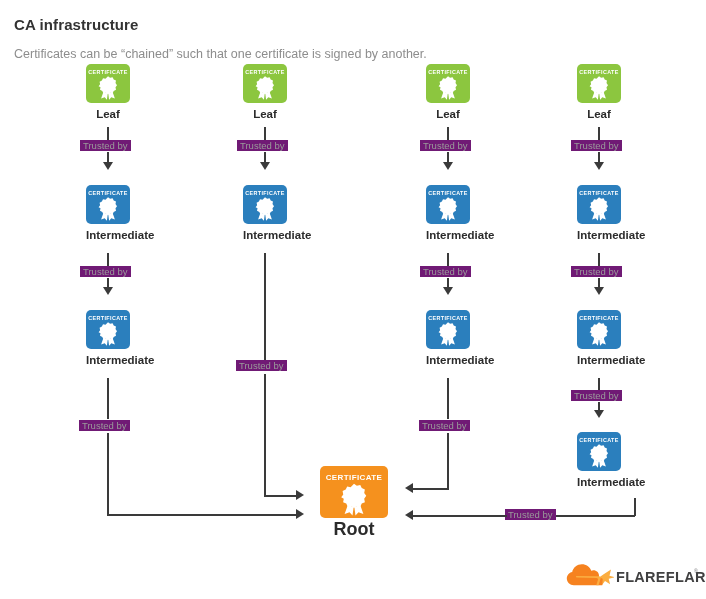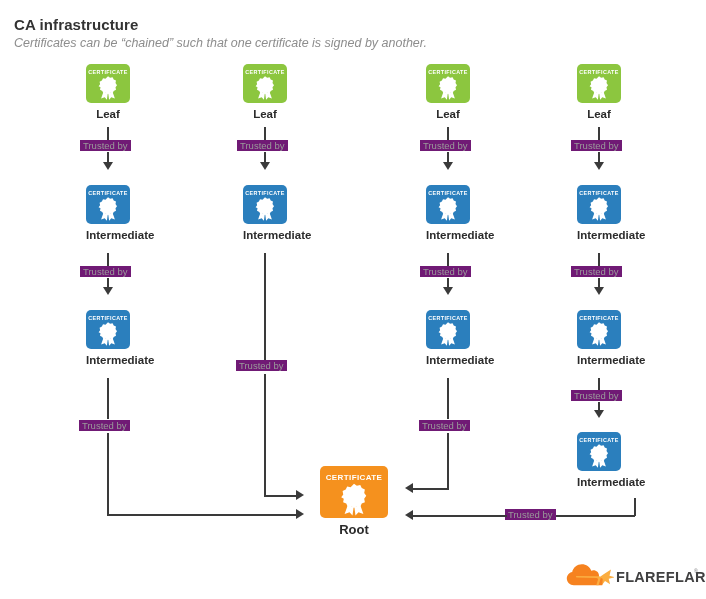--- a/index.html
+++ b/index.html
@@ -8,21 +8,21 @@
     background:#ffffff;
     font-family:"Liberation Sans", sans-serif;
     color:#3c3c3c;
     overflow:hidden;
     position:relative;
   }
   #stage{position:absolute;left:0;top:8px;width:670px;height:599px;}
 
   .hdr{position:absolute;left:14px;top:8px;width:600px;}
   .hdr-title{font-size:15px;font-weight:bold;color:#333333;letter-spacing:.1px;line-height:18px;}
-  .hdr-sub{font-size:12.5px;color:#8d8d8d;line-height:16px;margin-top:1px;font-style:italic;}
+  .hdr-sub{font-size:12.5px;color:#8d8d8d;line-height:16px;margin-top:12px;}
 
   
   .node{position:absolute;text-align:center;}
   .card{
     position:relative;
     border-radius:5px;
     margin:5px auto;
     box-sizing:border-box;
   }
   .card .cap{
@@ -44,21 +44,21 @@
   .orange .card{background:#F5911E;}
 
   
   .sm .card{width:44px;height:39px;}
   .sm .cap{top:5px;font-size:5.4px;}
   .sm svg{top:11px;}
   
   .bg .card{width:68px;height:52px;}
   .bg .cap{top:7px;font-size:8px;}
   .bg svg{top:16px;}
-  .bg .lbl{font-size:13px;margin-top:5px;}
+  .bg .lbl{font-size:18px;margin-top:5px;}
 
   
   .vline{position:absolute;width:2.4px;background:#3a3a3a;}
   .hline{position:absolute;height:2.4px;background:#3a3a3a;}
   .tb{
     position:absolute;font-size:9.5px;color:#9a9a9a;
     white-space:nowrap;line-height:11px;background:#701a75;
     padding:0 3px;
   }
   .arrow-d{position:absolute;width:0;height:0;

